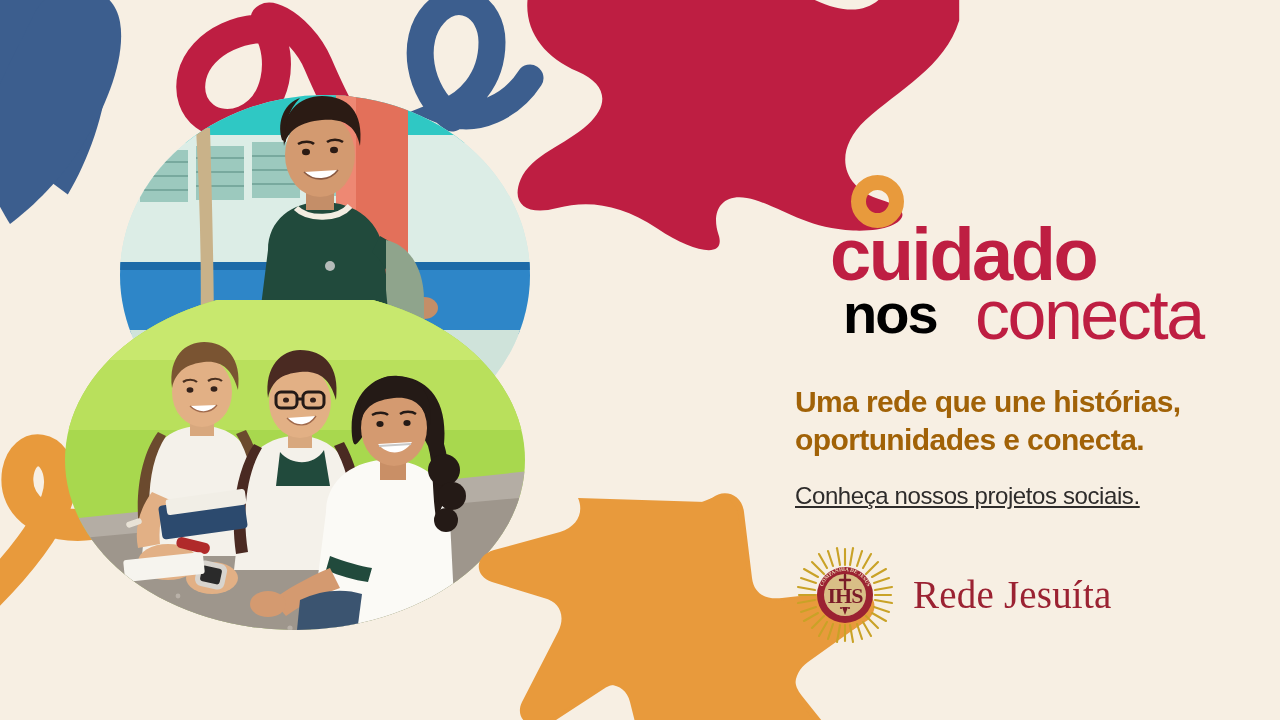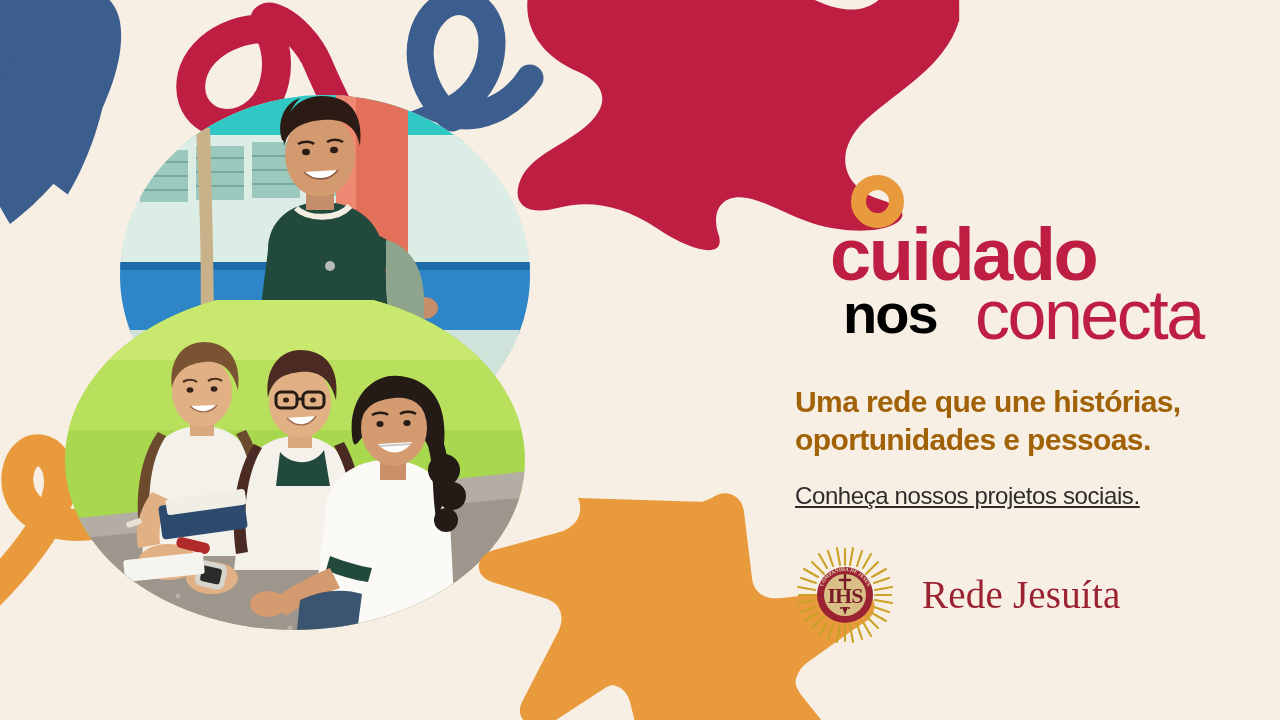--- a/index.html
+++ b/index.html
@@ -66,21 +66,21 @@
     font-size:24px; font-weight:400; line-height:1.3;
     color:#2E2C2B; letter-spacing:-0.4px;text-decoration:underline;
   }
 
   
   .brand { display:flex; align-items:center; margin-top:34px; gap:18px; }
   .brand-emblem { width:100px; height:100px; flex:0 0 100px; }
   .brand-name {
     font-family:"Liberation Serif", serif;
     font-size:39px; line-height:1.12;
-    color:#9B2232; letter-spacing:0.2px;margin-left:9px;
+    color:#9B2232; letter-spacing:0.2px;
   }
   .brand-name span { display:block; }
 </style>
 </head>
 <body>
 
 <div id="banner">
 
   <svg class="deco deco-under" viewBox="0 0 1280 720">
 
@@ -347,21 +347,21 @@
 
     <div class="logotype">
       <span class="ring"></span>
       <span class="word-cuidado">cuidado</span>
       <span class="word-nos">nos</span>
       <span class="word-conecta">conecta</span>
     </div>
 
     <div class="tagline">
       <div>Uma rede que une histórias,</div>
-      <div>oportunidades e pessoas.</div>
+      <div>oportunidades e conecta.</div>
     </div>
 
     <div class="subtitle">Conheça nossos projetos sociais.</div>
 
     <div class="brand">
       <svg class="brand-emblem" viewBox="0 0 100 100">
         <g stroke="#C9A227" stroke-width="2.1" stroke-linecap="round" fill="none">
           <path d="M50 4 L50 20"></path>
             <path d="M50 96 L50 80"></path>
           <path d="M4 50 L20 50"></path>

